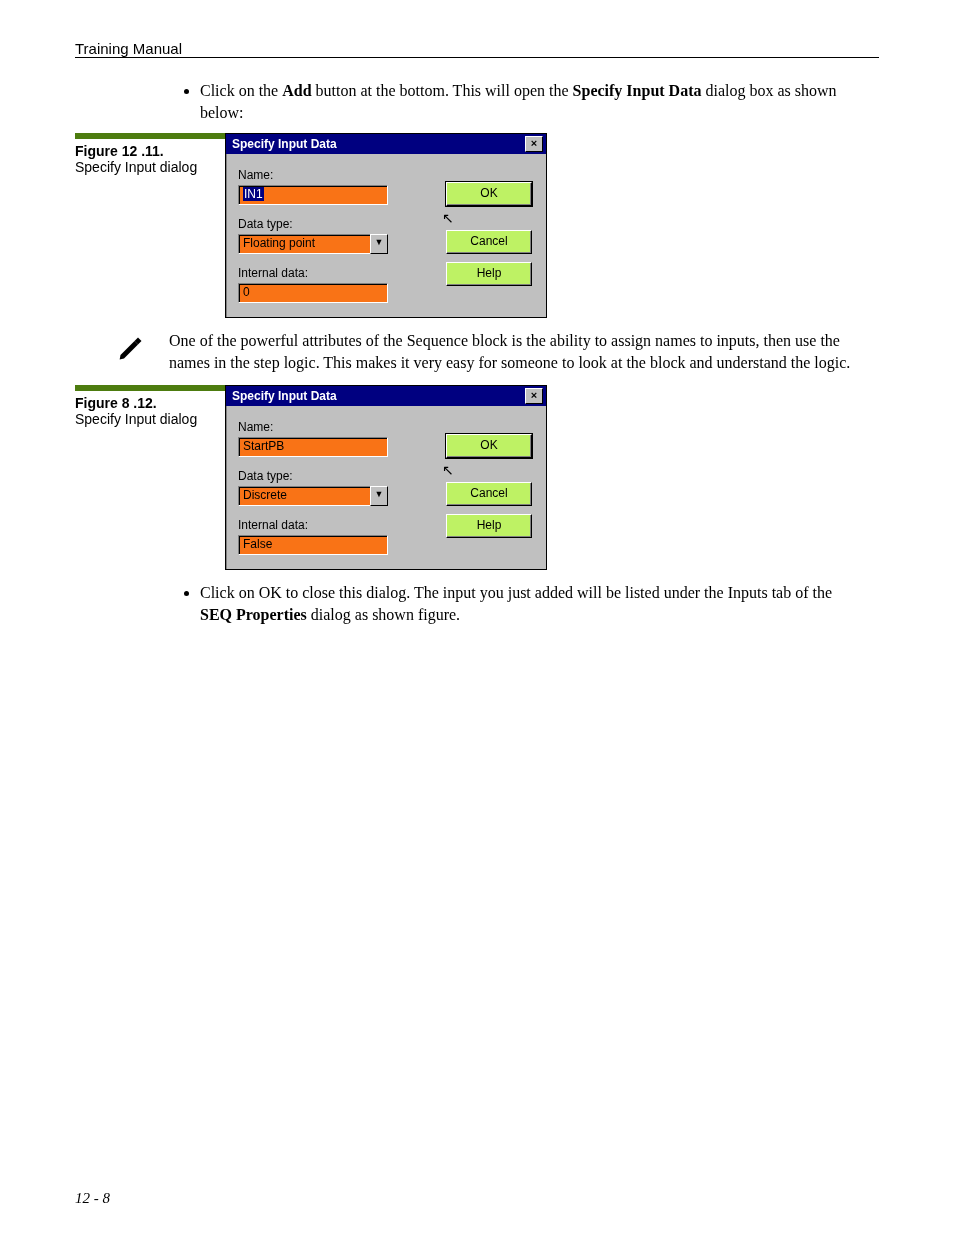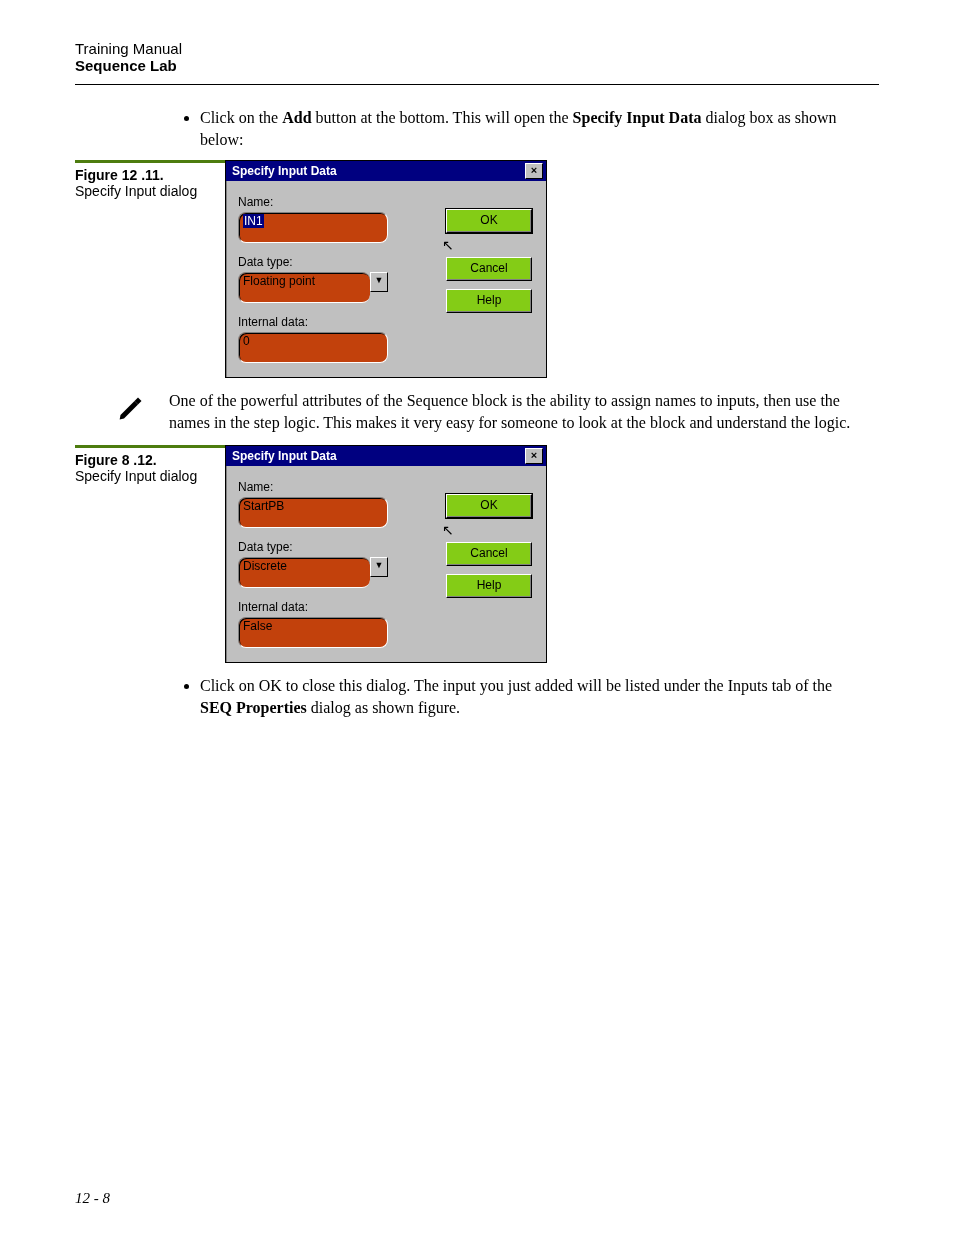--- a/index.html
+++ b/index.html
@@ -46,21 +46,21 @@
   }
   .fig-row {
     display: flex;
     align-items: flex-start;
     margin: 8px 0 12px 0;
   }
   .fig-caption {
     width: 150px;
     font-family: Arial, Helvetica, sans-serif;
     font-size: 14px;
-    border-top: 3px solid #4d7c0f;
+    border-top: 6px solid #4d7c0f;
     padding-top: 4px;
     margin-right: 0;
   }
   .fig-caption .fnum {
     font-weight: bold;
     display: block;
   }
   .dialog {
     width: 320px;
     background: #c0c0c0;
@@ -104,33 +104,32 @@
   .dlg-right {
     width: 90px;
     margin-left: 14px;
     padding-top: 18px;
   }
   .lbl {
     margin: 4px 0 3px 0;
   }
   .field {
     width: 150px;
-    height: 31px;
-    background: #c2410c;
+    height: 20px;
+    background: #f97316;
     border-top: 1px solid #808080;
     border-left: 1px solid #808080;
     border-right: 1px solid #fff;
     border-bottom: 1px solid #fff;
     box-shadow: inset 1px 1px 0 #000;
     padding: 1px 4px;
     font-family: "MS Sans Serif", Tahoma, Arial, sans-serif;
     font-size: 12px;
     box-sizing: border-box;
     line-height: 14px;
-    border-radius: 8px;
   }
   .field.sel {
     display: inline-block;
   }
   .field.sel span.selected {
     background: #000080;
     color: #fff;
     padding: 0 1px;
   }
   .combo {
@@ -150,21 +149,21 @@
     border-right: 1px solid #000;
     border-bottom: 1px solid #000;
     text-align: center;
     line-height: 14px;
     font-size: 9px;
   }
   .winbtn {
     display: block;
     width: 84px;
     height: 22px;
-    background: #84cc16;
+    background: #bef264;
     border-top: 1px solid #fff;
     border-left: 1px solid #fff;
     border-right: 1px solid #000;
     border-bottom: 1px solid #000;
     box-shadow: inset -1px -1px 0 #808080;
     text-align: center;
     line-height: 20px;
     margin-bottom: 8px;
     font-family: "MS Sans Serif", Tahoma, Arial, sans-serif;
     font-size: 12px;
@@ -206,21 +205,20 @@
     left: -4px;
   }
   b { font-weight: bold; }
 </style>
 </head>
 <body>
 
 <div class="page">
 
   <div class="hdr1">Training Manual</div>
-  <div class="hdr2">Sequence Lab</div>
   <hr class="rule">
 
   <div class="body-col">
     <ul class="bul">
       <li>
         <span>Click on the </span><b>Add</b><span> button at the bottom. This will open the </span><b>Specify Input Data</b><span> dialog box as shown below:</span>
       </li>
     </ul>
   </div>
 

